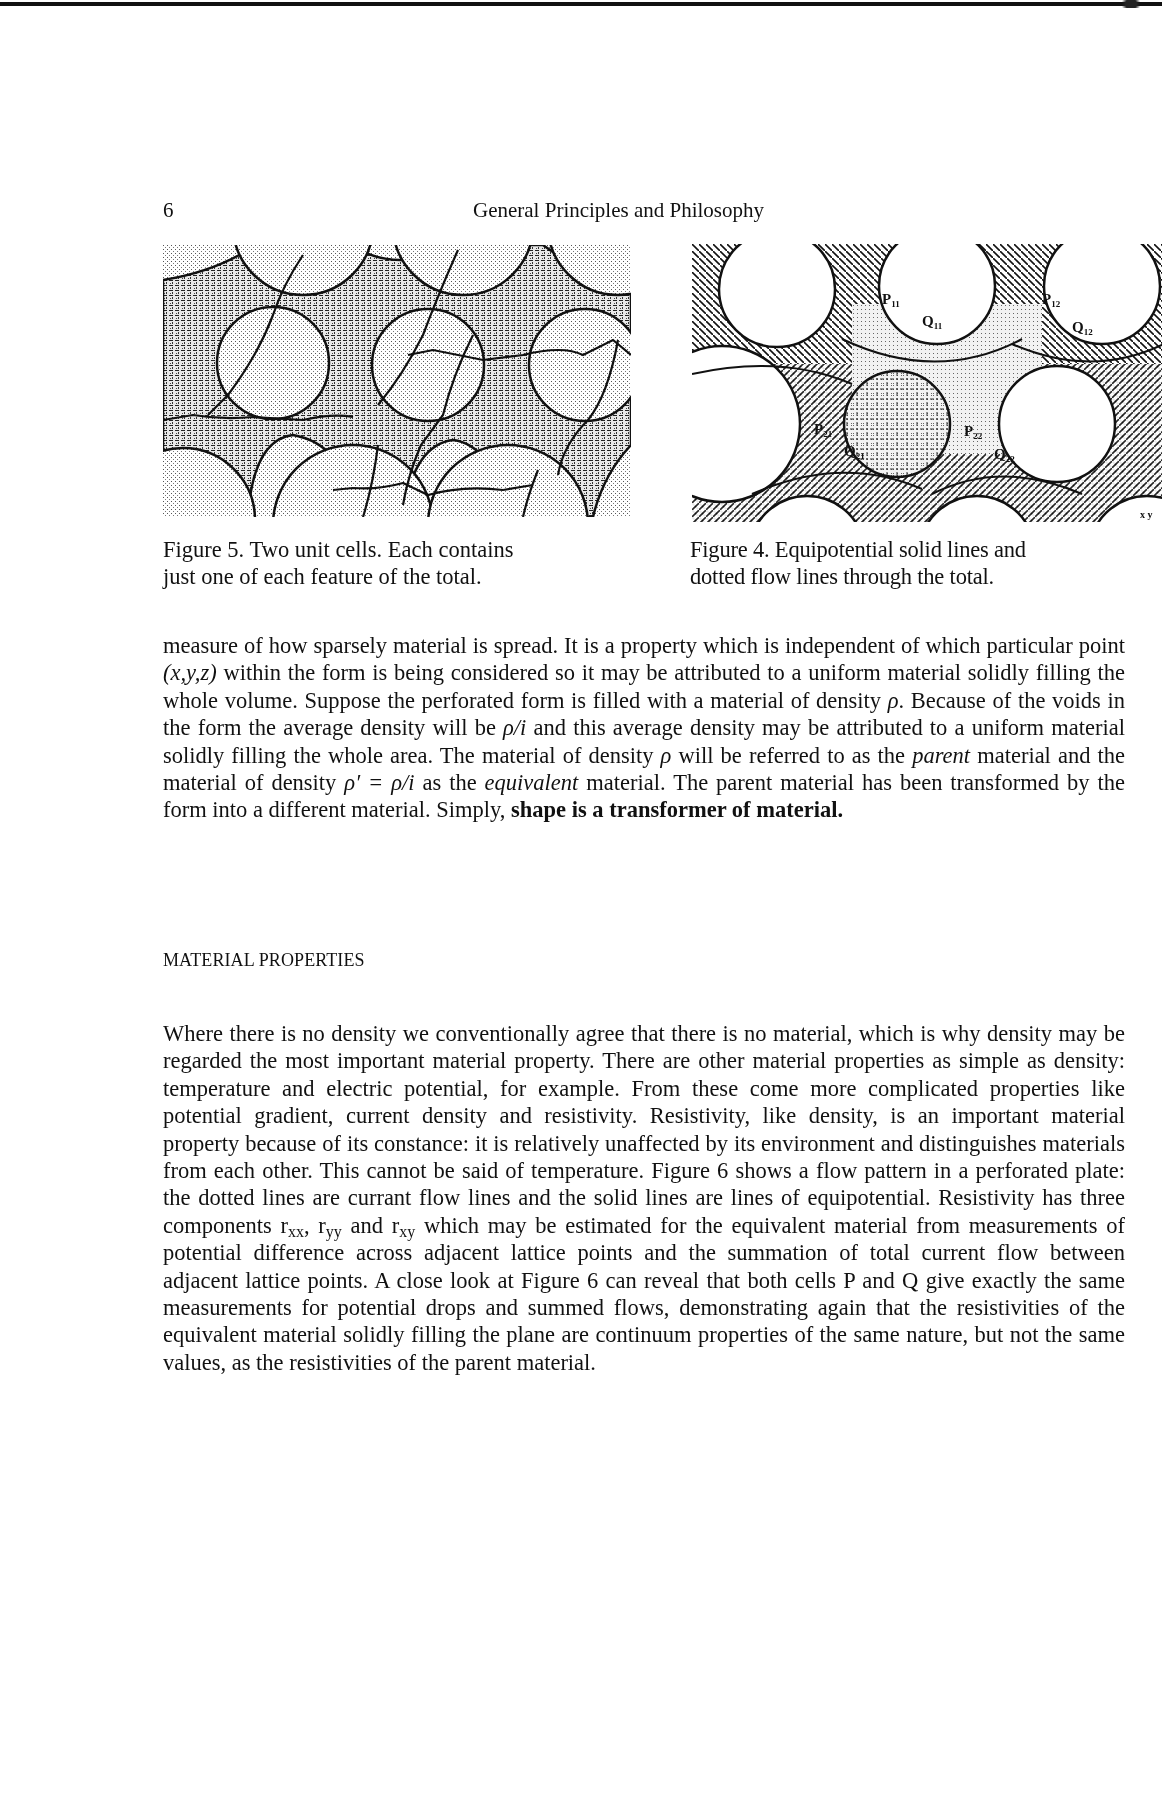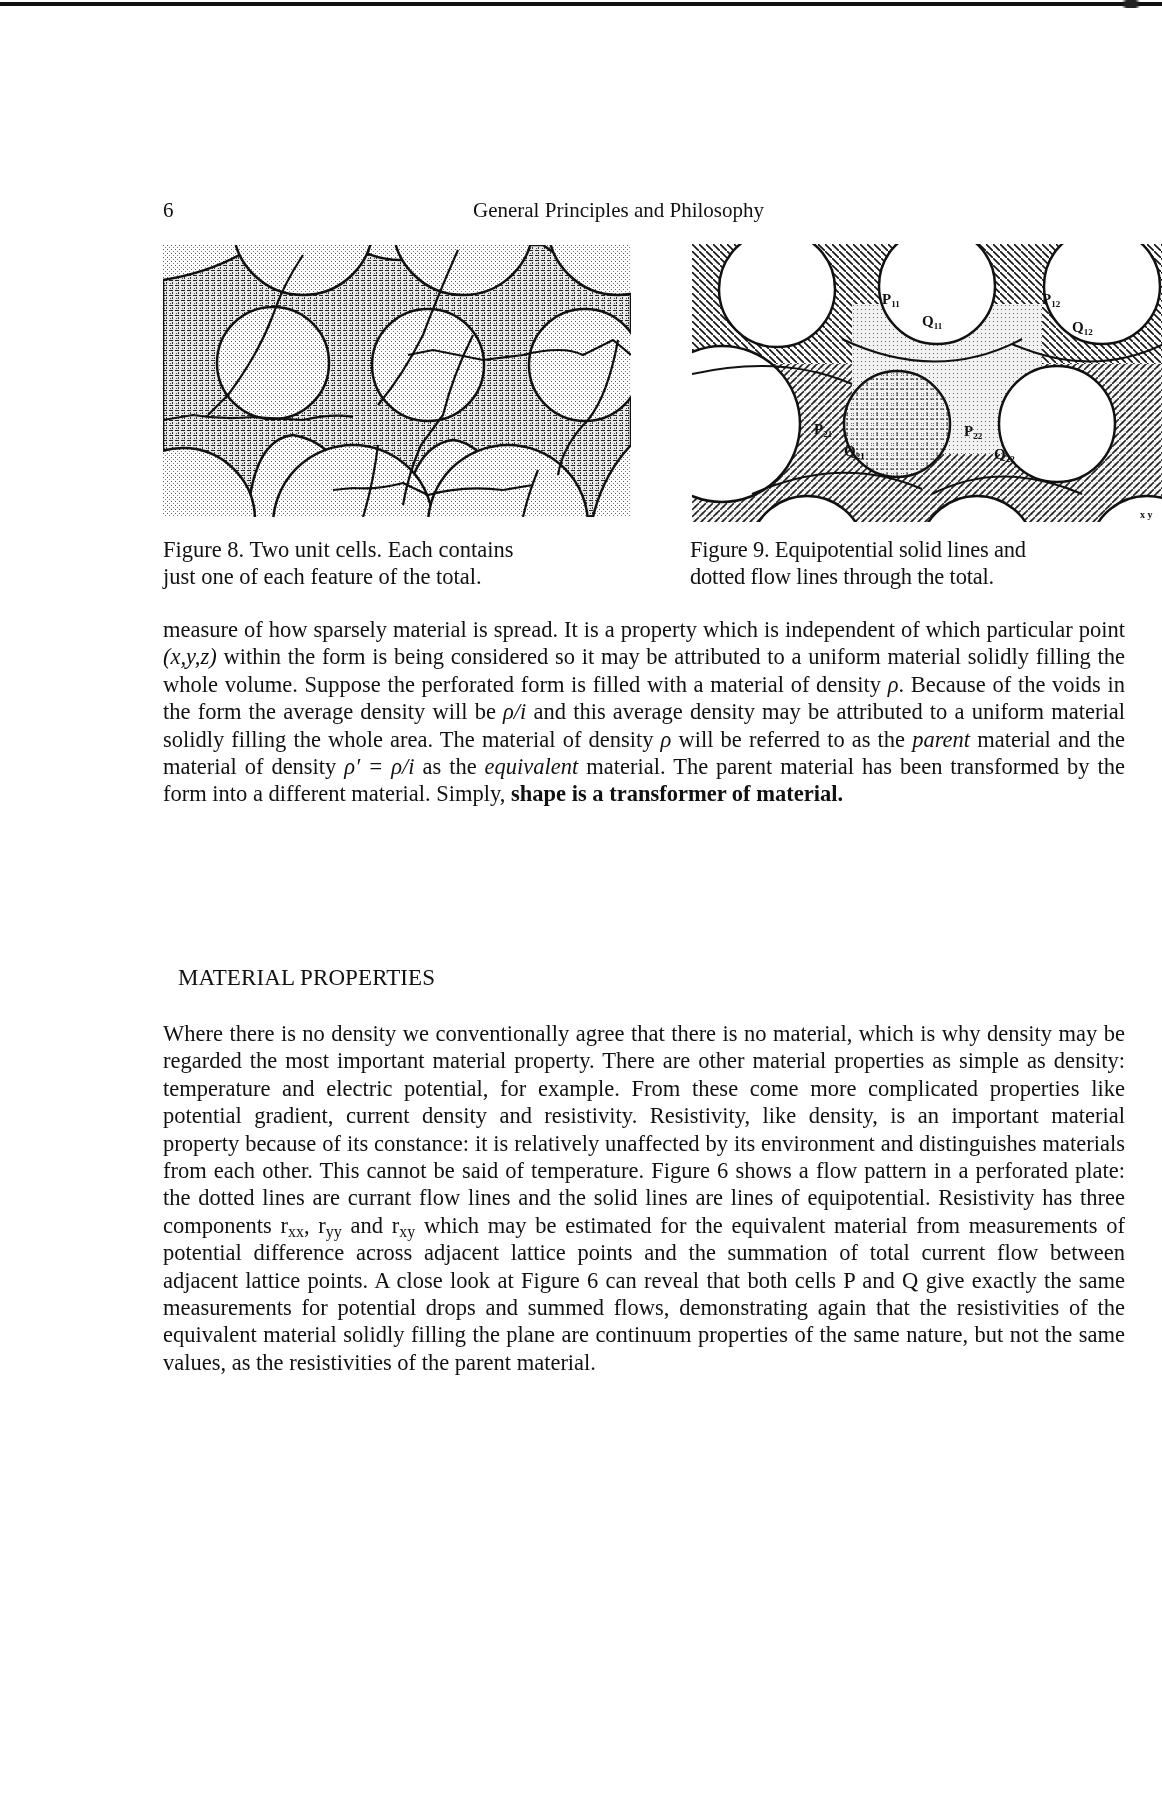--- a/index.html
+++ b/index.html
@@ -30,26 +30,26 @@
   .caption {
     position: absolute; font-size: 22.5px; line-height: 27px;
   }
   .cap5 { left: 163px; top: 536px; width: 470px; }
   .cap6 { left: 690px; top: 536px; width: 450px; letter-spacing: -0.2px; }
 
   .body-text {
     position: absolute; left: 163px; width: 962px;
     font-size: 22.5px; line-height: 27.4px; text-align: justify;
   }
-  .para1 { top: 616px; }
+  .para1 { top: 632px; }
   .para2 { top: 1020px; }
   .body-text p { margin: 0; }
   .section-heading {
     position: absolute; left: 163px; top: 950px;
-    font-size: 23px; font-weight: normal; margin: 15px; letter-spacing: 0.1px;
+    font-size: 18px; font-weight: normal; margin: 0; letter-spacing: 0.1px;
   }
   .bold { font-weight: bold; }
   .ital { font-style: italic; }
   sub { font-size: 16px; vertical-align: -4px; line-height: 0; }
 </style>
 </head>
 <body>
 
 <div class="scan-edge"></div>
 <div class="scan-edge-mark"></div>
@@ -167,25 +167,25 @@
         <text x="152" y="212">Q<tspan font-size="9" dy="3">21</tspan></text>
         <text x="272" y="192">P<tspan font-size="9" dy="3">22</tspan></text>
         <text x="302" y="215">Q<tspan font-size="9" dy="3">22</tspan></text>
         <text x="448" y="274" font-size="10">x y</text>
       </g>
     </g>
   </svg>
 </div>
 
 <div class="caption cap5">
-  <div>Figure 8.  Two unit cells. Each contains</div>
+  <div>Figure 5.  Two unit cells. Each contains</div>
   <div>just one of each feature of the total.</div>
 </div>
 <div class="caption cap6">
-  <div>Figure 9.  Equipotential solid lines and</div>
+  <div>Figure 4.  Equipotential solid lines and</div>
   <div>dotted flow lines through the total.</div>
 </div>
 
 <div class="body-text para1">
   <p><span>measure of how sparsely material is spread. It is a property which is independent of which particular point </span><span class="ital">(x,y,z)</span><span> within the form is being considered so it may be attributed to a uniform material solidly filling the whole volume. Suppose the perforated form is filled with a material of density </span><span class="ital">ρ</span><span>. Because of the voids in the form the average density will be </span><span class="ital">ρ/i</span><span> and this average density may be attributed to a uniform material solidly filling the whole area. The material of density </span><span class="ital">ρ</span><span> will be referred to as the </span><span class="ital">parent</span><span> material and the material of density </span><span class="ital">ρ′ = ρ/i</span><span> as the </span><span class="ital">equivalent</span><span> material. The parent material has been transformed by the form into a different material. Simply, </span><span class="bold">shape is a transformer of material.</span></p>
 </div>
 
 <h2 class="section-heading">MATERIAL PROPERTIES</h2>
 
 <div class="body-text para2">

